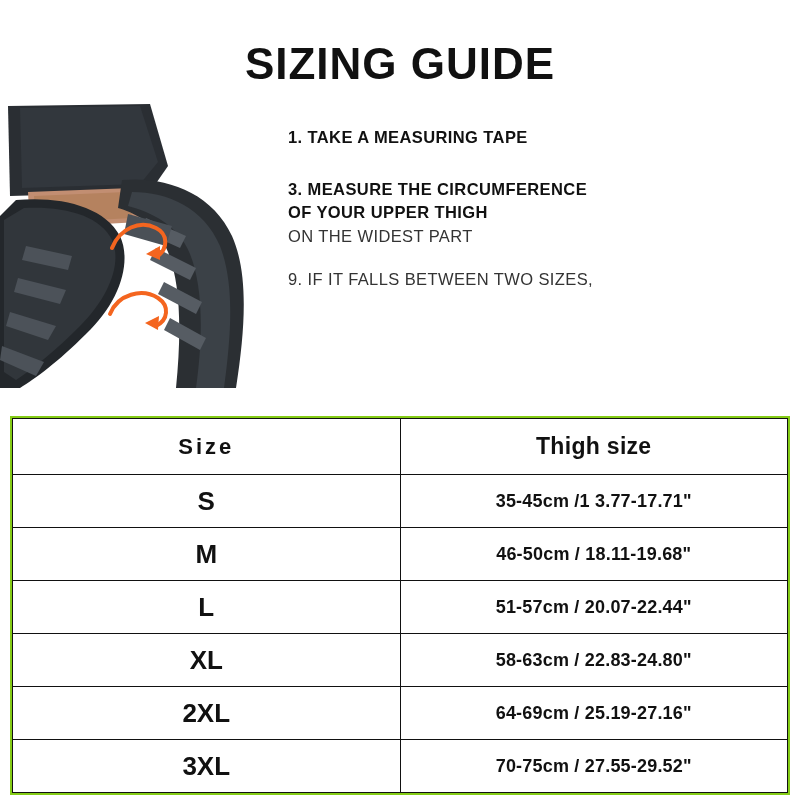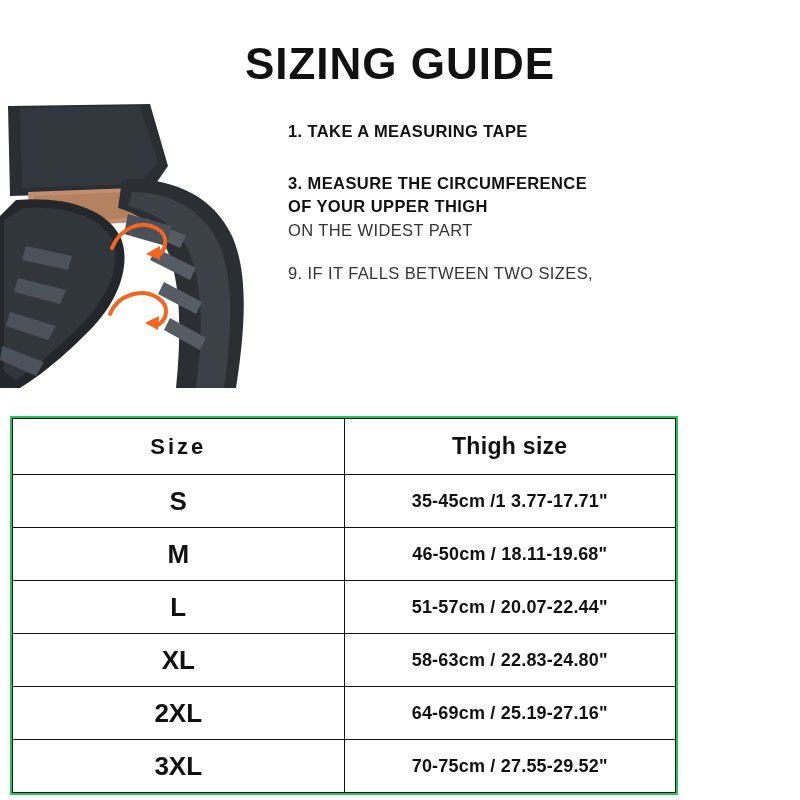--- a/index.html
+++ b/index.html
@@ -35,21 +35,21 @@
     top: 8px;
     width: 262px;
     height: 292px;
     overflow: hidden;
   }
 
   
   .steps {
     position: absolute;
     left: 288px;
-    top: 32px;
+    top: 38px;
     width: 500px;
     color: #111111;
   }
   .step {
     margin-bottom: 20px;
   }
   .step-line {
     font-size: 16.5px;
     line-height: 1.42;
     letter-spacing: 0.4px;
@@ -57,22 +57,22 @@
   .bold { font-weight: bold; }
   .normal { font-weight: normal; color: #333333; }
   .step1 { margin-bottom: 28px; }
   .step3 { margin-top: 6px; }
 
   
   .table-wrap {
     position: absolute;
     left: 10px;
     top: 416px;
-    width: 668px;
-    border: 2px solid #22c55e;
+    width: 780px;
+    border: 2px solid #84cc16;
   }
   table {
     width: 100%;
     border-collapse: collapse;
     table-layout: fixed;
   }
   td, th {
     border: 1.5px solid #111111;
     text-align: center;
     color: #111111;

